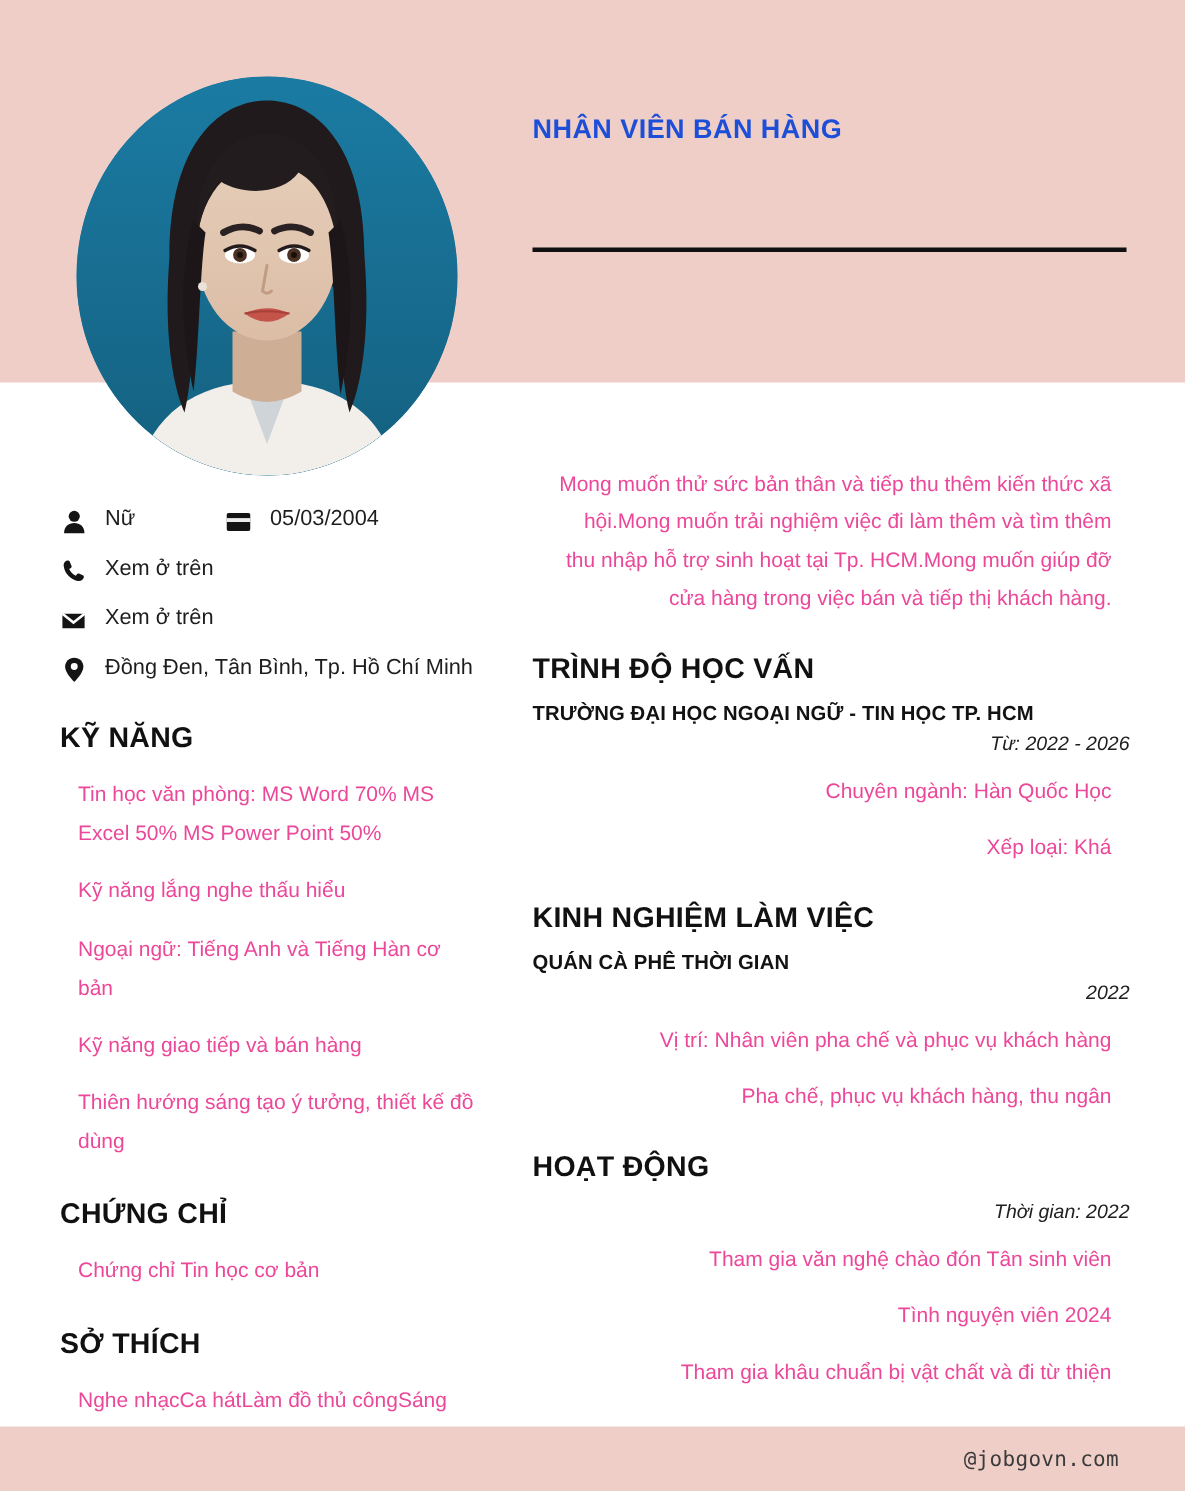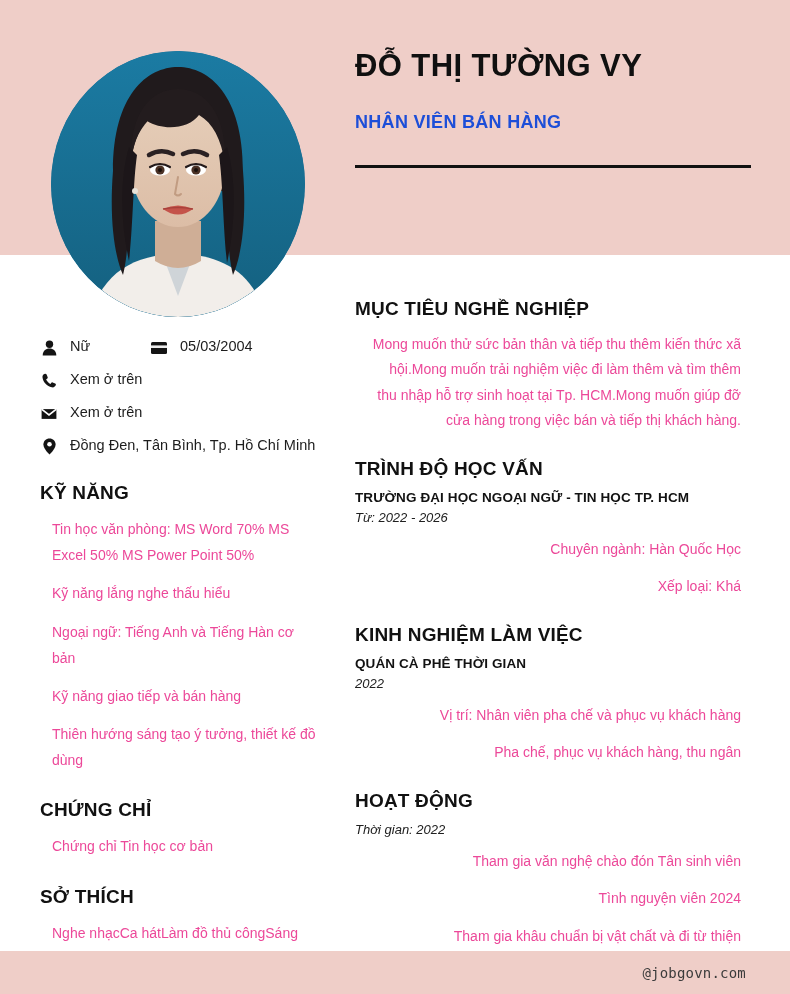--- a/index.html
+++ b/index.html
@@ -134,20 +134,21 @@
     font-weight: bold;
     letter-spacing: 0.1px;
     color: #121212;
     margin: 0 0 5px 0;
   }
   .date-line {
     font-size: 13px;
     font-style: italic;
     color: #202020;
     margin: 0 0 7px 0;
+    text-align: right;
   }
 
   
   .body-line {
     font-size: 14px;
     line-height: 1.87;
     color: #ec4899;
     margin: 12px;
   }
   .body-line.justified {
@@ -233,21 +234,20 @@
 
       <path d="M112 158 Q127 151 142 158 Q127 169 112 158 Z" fill="#c4534a"></path>
       <path d="M112 158 Q127 155 142 158" stroke="#a8403a" stroke-width="1.3" fill="none"></path>
 
       <circle cx="84" cy="140" r="3" fill="#e8e2d8"></circle>
     </g>
   </svg>
 </div>
 
 <div class="header-text">
-  <h1 class="cv-name">ĐỖ THỊ TƯỜNG VY</h1>
   <div class="cv-role">NHÂN VIÊN BÁN HÀNG</div>
 </div>
 <div class="header-rule"></div>
 
 <div class="left-col">
 
   <div class="contact-list">
 
     <div class="contact-row">
       <div class="contact-cell first">
@@ -324,21 +324,20 @@
   <div class="block">
     <h2 class="sec-head">SỞ THÍCH</h2>
     <p class="body-line">Nghe nhạcCa hátLàm đồ thủ côngSáng tạo, thiết kế đồ dùngVẽ tranhThử sức với những điều mới mẻ, phát triển bản thân</p>
   </div>
 
 </div>
 
 <div class="right-col">
 
   <div class="right-block">
-    <h2 class="sec-head">MỤC TIÊU NGHỀ NGHIỆP</h2>
     <p class="body-line justified">Mong muốn thử sức bản thân và tiếp thu thêm kiến thức xã hội.Mong muốn trải nghiệm việc đi làm thêm và tìm thêm thu nhập hỗ trợ sinh hoạt tại Tp. HCM.Mong muốn giúp đỡ cửa hàng trong việc bán và tiếp thị khách hàng.</p>
   </div>
 
   <div class="right-block">
     <h2 class="sec-head">TRÌNH ĐỘ HỌC VẤN</h2>
     <div class="sub-head">TRƯỜNG ĐẠI HỌC NGOẠI NGỮ - TIN HỌC TP. HCM</div>
     <div class="date-line">Từ: 2022 - 2026</div>
     <p class="body-line">Chuyên ngành: Hàn Quốc Học</p>
     <p class="body-line">Xếp loại: Khá</p>
   </div>

